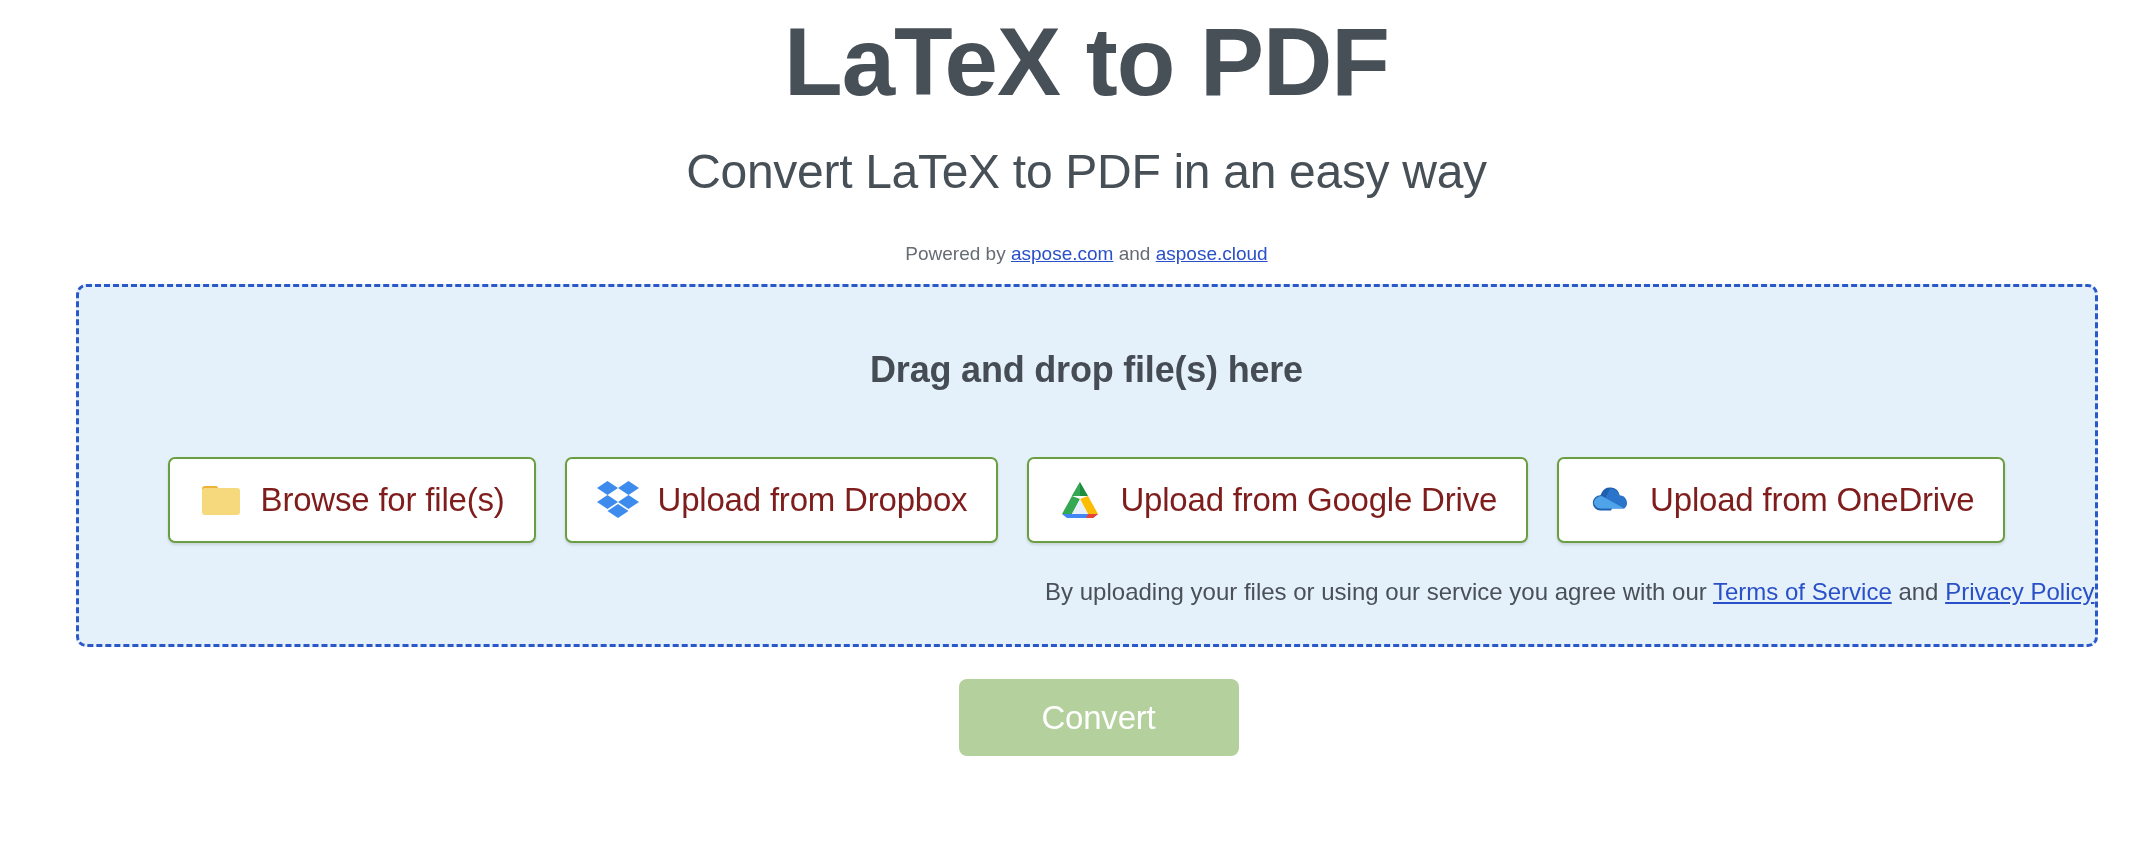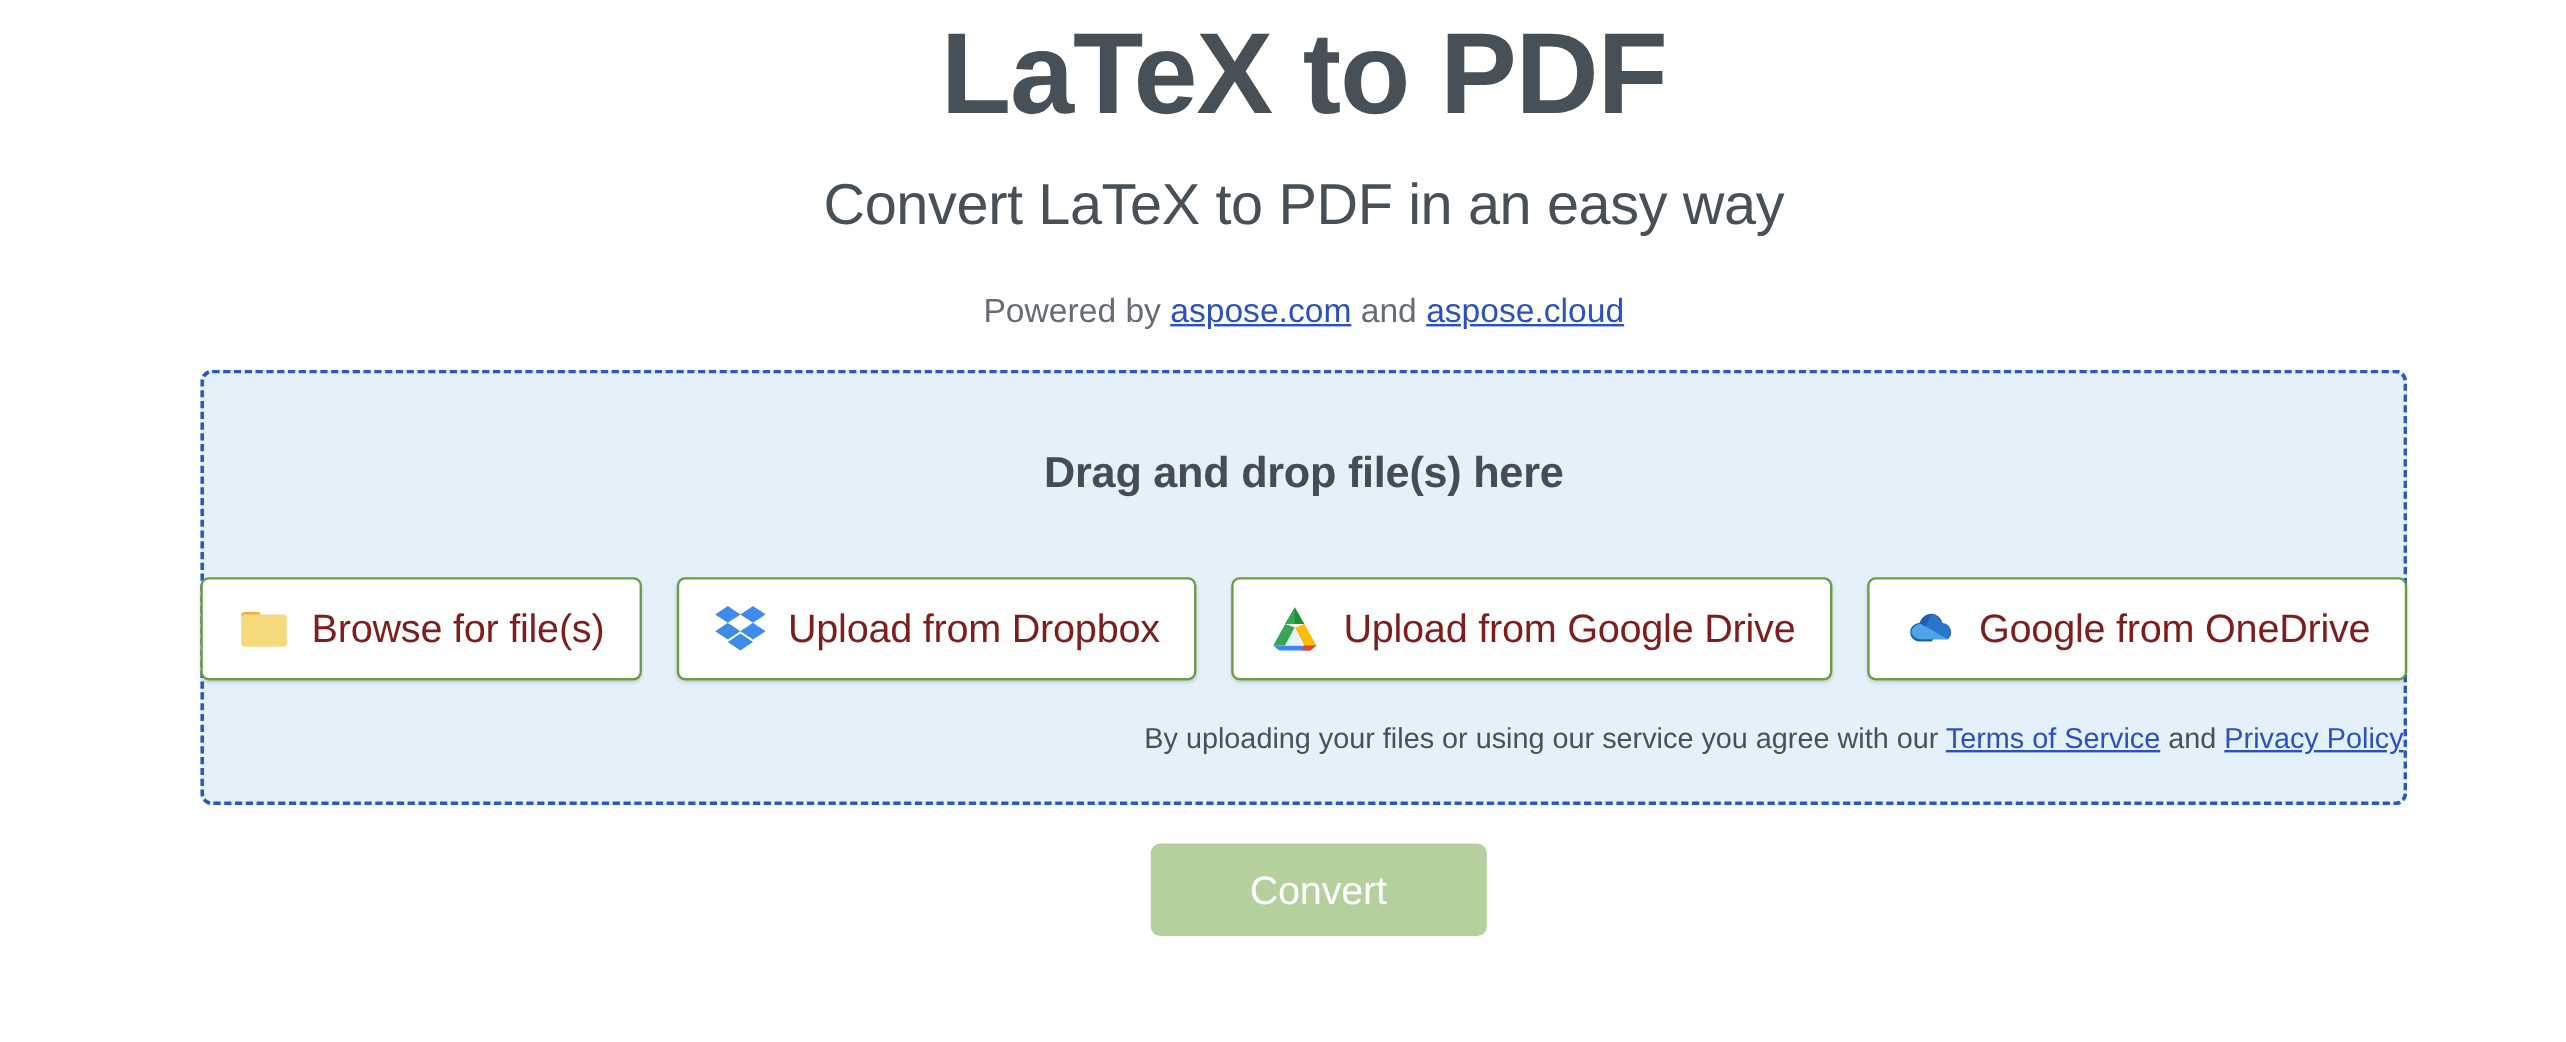--- a/index.html
+++ b/index.html
@@ -42,34 +42,34 @@
     font-size: 48px;
     font-weight: 400;
     color: #474f57;
     margin: 0;
     padding-top: 34px;
     text-align: left;
     letter-spacing: -0.3px;
   }
 
   .powered {
-    font-size: 28px;
+    font-size: 19px;
     color: #666c73;
     margin: 0;
     padding-top: 44px;
     text-align: center;
   }
   .powered a {
     color: #2a50c8;
     text-decoration: underline;
   }
 
   .dropzone {
-    margin-top: 33px;
-    width: 1839px;
+    margin-top: 19px;
+    width: 2022px;
     height: 363px;
     border: 3px dashed #2b58c8;
     border-radius: 10px;
     background: #e4f0fa;
     display: flex;
     flex-direction: column;
     align-items: center;
     position: relative;
   }
 
@@ -208,21 +208,21 @@
       </div>
 
       <div class="upload-btn">
         <span class="icon-wrap">
           <svg width="46" height="32" viewBox="0 0 46 32">
             <path d="M14 9 a10 10 0 0 1 19 2 l-9 16 h-11 a8 8 0 0 1 0 -16 z" fill="#1e5fae"></path>
             <path d="M23 4 a11 11 0 0 1 10 7 a8 8 0 0 1 5 14 h-25 z" fill="#2a74c9"></path>
             <path d="M6 19 a8 8 0 0 1 9 -7 l23 13 h-24 a8 8 0 0 1 -8 -6 z" fill="#4fa3e8"></path>
           </svg>
         </span>
-        <span class="label">Google from OneDrive</span>
+        <span class="label">Upload from OneDrive</span>
       </div>
 
     </div>
 
     <div class="terms">
       <span>By uploading your files or using our service you agree with our </span><a href="#">Terms of Service</a><span> and </span><a href="#">Privacy Policy</a>
     </div>
 
   </div>
 

